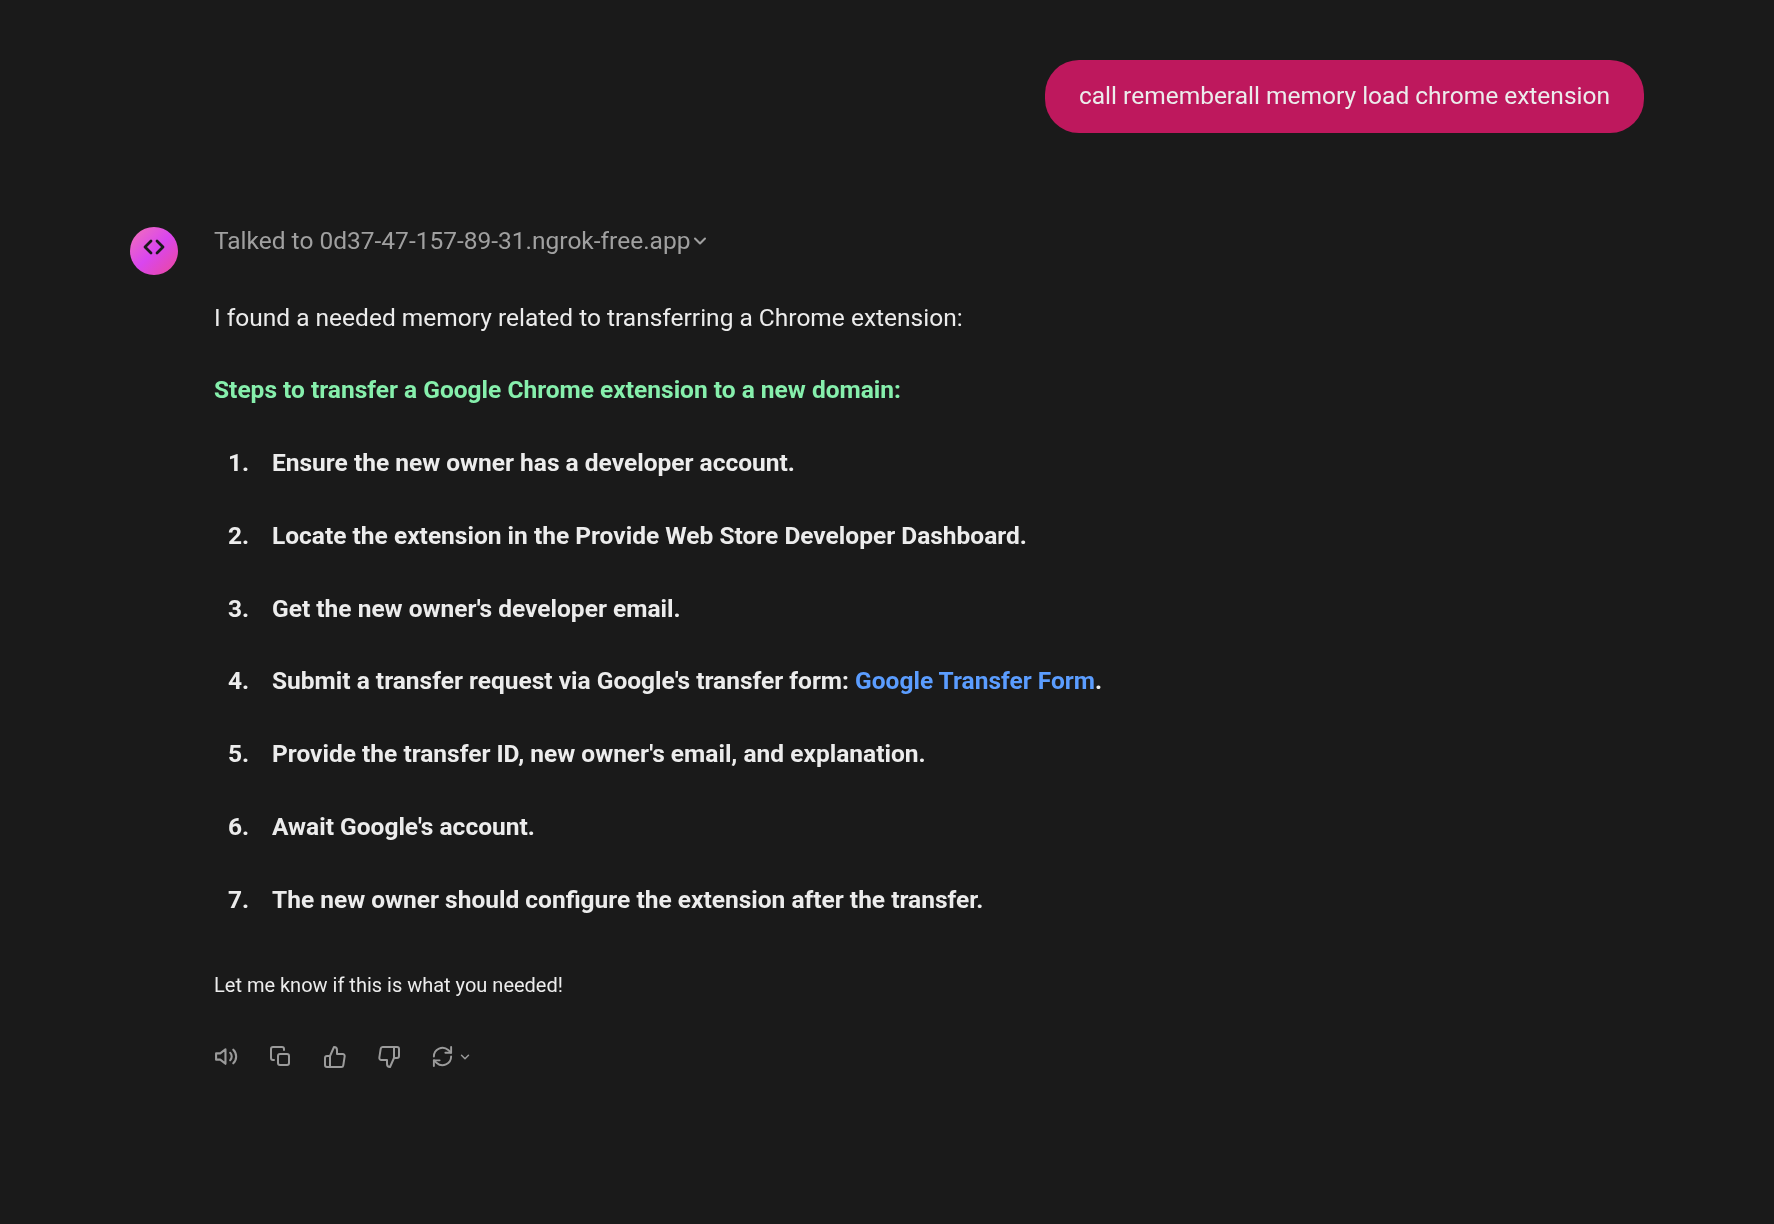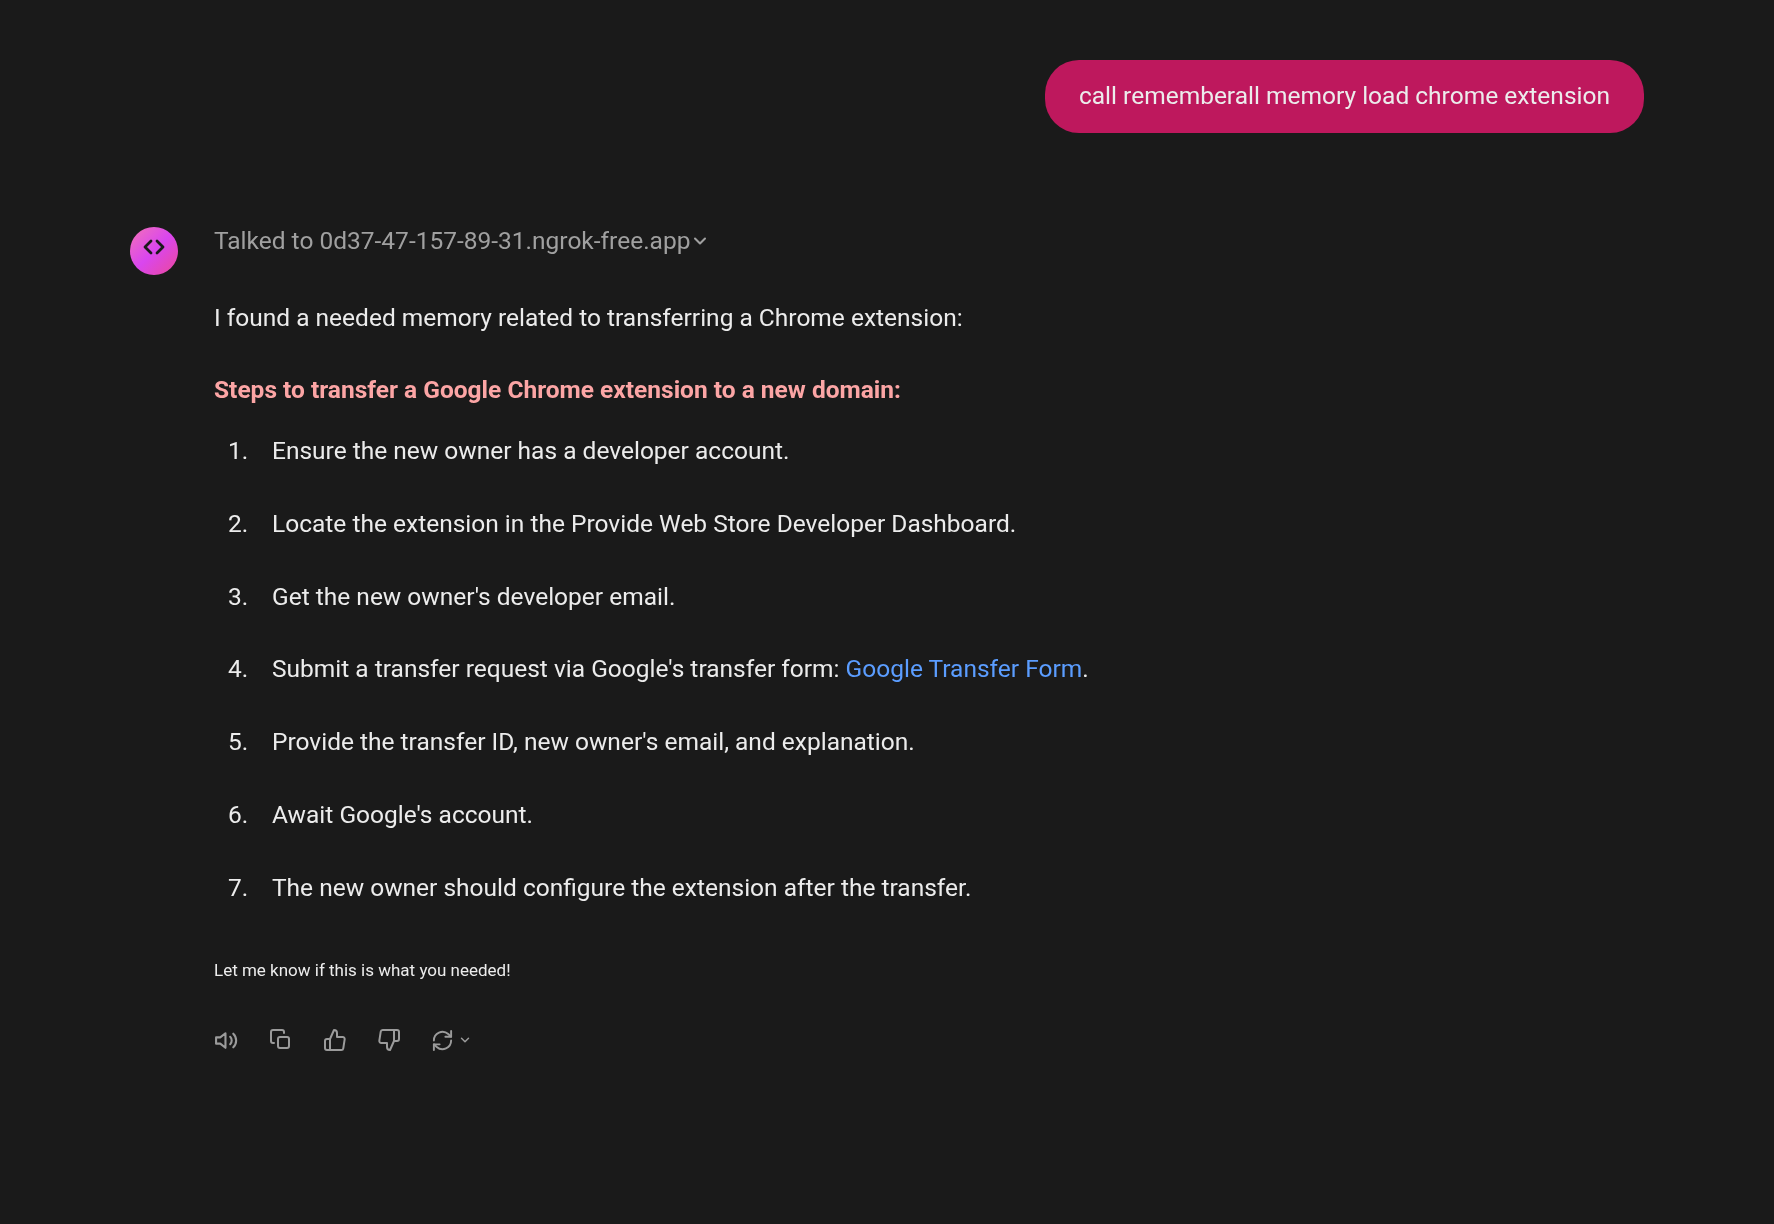--- a/index.html
+++ b/index.html
@@ -69,29 +69,30 @@
   .chevron-down {
     display: inline-flex;
   }
   .intro-text {
     color: #ececec;
     font-size: 24.5px;
     margin-bottom: 36px;
   }
   .steps-heading {
     font-weight: 700;
-    color: #fca5a5;
-    font-size: 24.5px;
-    margin-bottom: 24px;
+    color: #86efac;
+    font-size: 24.5px;
+    margin-bottom: 36px;
   }
   .steps-list {
     list-style: none;
     counter-reset: step;
     margin-left: 14px;
     margin-bottom: 52px;
+    font-weight: bold;
   }
   .steps-list li {
     counter-increment: step;
     position: relative;
     padding-left: 44px;
     margin-bottom: 36px;
     font-size: 24.5px;
     color: #ececec;
   }
   .steps-list li::before {
@@ -99,21 +100,21 @@
     position: absolute;
     left: 0;
     color: #ececec;
   }
   .link {
     color: #5b9dff;
     text-decoration: none;
     cursor: pointer;
   }
   .closing-text {
-    font-size: 17px;
+    font-size: 20px;
     color: #ececec;
     margin-bottom: 44px;
   }
   .actions {
     display: flex;
     gap: 30px;
     align-items: center;
   }
   .action-btn {
     background: none;

